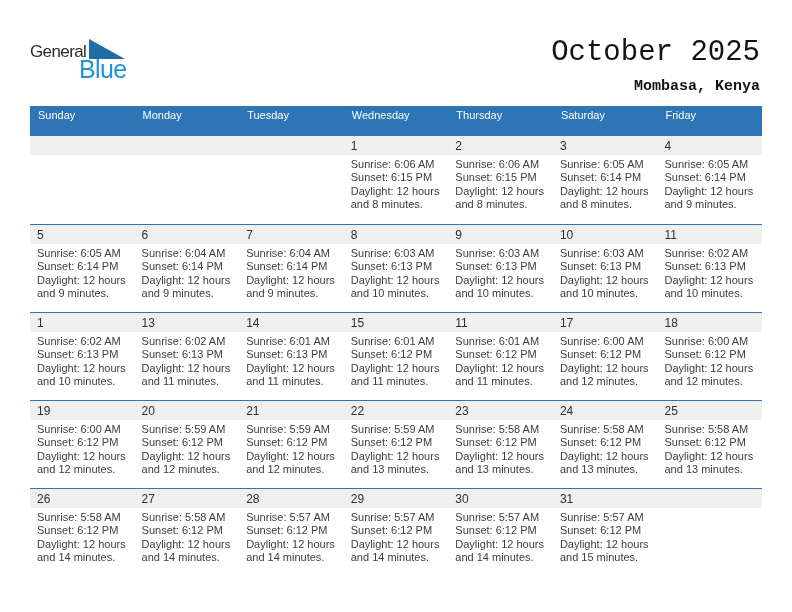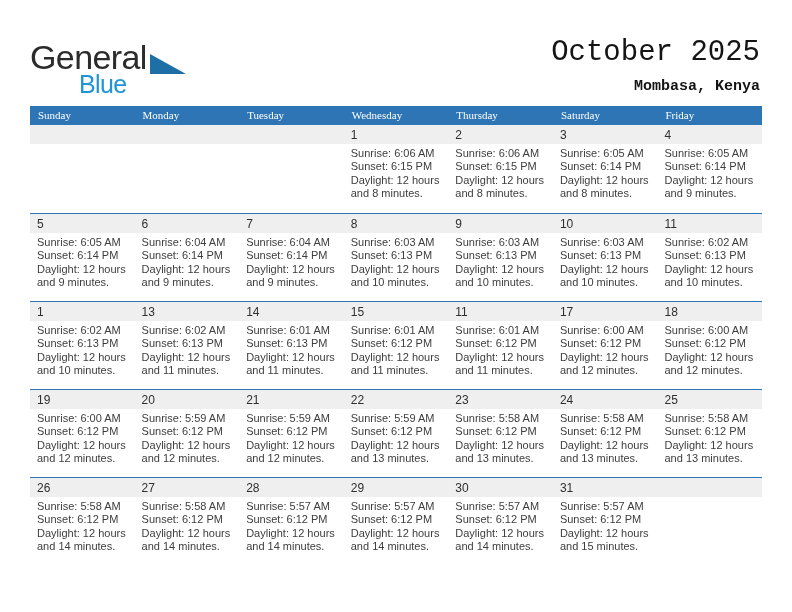--- a/index.html
+++ b/index.html
@@ -2,30 +2,30 @@
 <html><head>
 <meta charset="utf-8">
 <style>
   html,body{margin:0;padding:0;}
   body{
     width:792px;height:612px;background:#ffffff;position:relative;
     font-family:"Liberation Sans",sans-serif;overflow:hidden;
   }
   
   .logo{position:absolute;left:30px;top:38px;}
-  .logo-line1{display:flex;align-items:flex-end;font-size:34px;color:#2b2b2b;letter-spacing:-0.6px;}
+  .logo-line1{display:flex;align-items:flex-end;font-size:17px;color:#2b2b2b;letter-spacing:-0.6px;}
   .logo-tri{margin-left:3px;margin-bottom:3px;}
   .logo-line2{font-size:25px;color:#2095d5;margin-left:49px;margin-top:-7px;letter-spacing:-0.6px;}
   
   .titles{position:absolute;right:32px;top:36px;text-align:right;font-family:Liberation Mono, monospace;}
   .month-title{font-size:29px;color:#141414;}
   .location{font-size:15px;font-weight:bold;color:#141414;margin-top:9px;}
   
   .calendar{position:absolute;left:30px;top:106px;width:732px;}
-  .dow-row{display:flex;background:#2e75b6;height:19px;font-family:Liberation Serif, serif;}
+  .dow-row{display:flex;background:#2e75b6;height:30px;}
   .dow-cell{flex:1;color:#ffffff;font-size:11px;line-height:19px;padding-left:8px;box-sizing:border-box;overflow:hidden;}
   .week-row{display:flex;height:88px;border-top:1px solid #2e75b6;box-sizing:border-box;}
   .week-row:first-child{border-top:none;}
   .day-cell{flex:1;overflow:hidden;}
   .num-band{height:19px;background:#efefef;font-size:12px;line-height:20px;padding-left:7px;color:#2f2f2f;box-sizing:border-box;}
   .cell-body{padding:3px 5px 0 7px;font-size:11px;line-height:13.4px;color:#3d3d3d;}
   .cell-line{white-space:nowrap;}
 </style>
 </head>
 <body>

